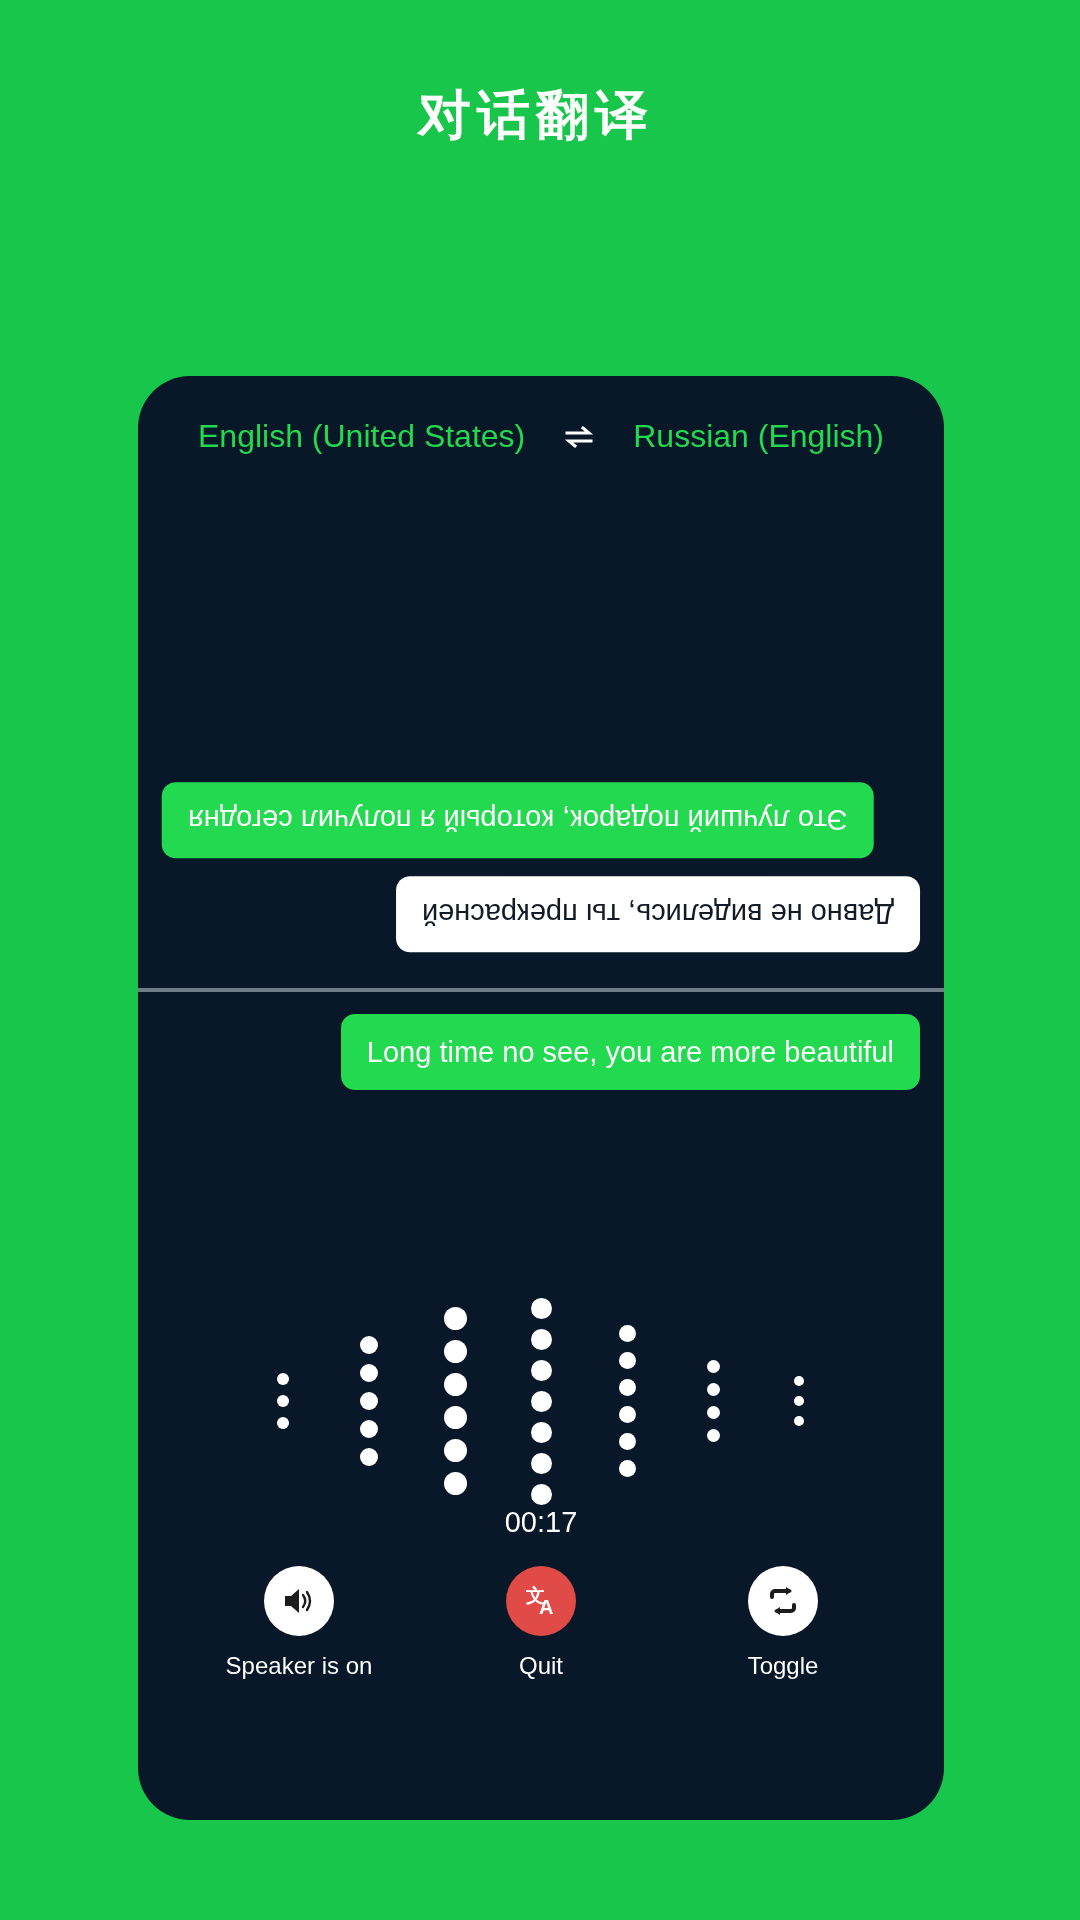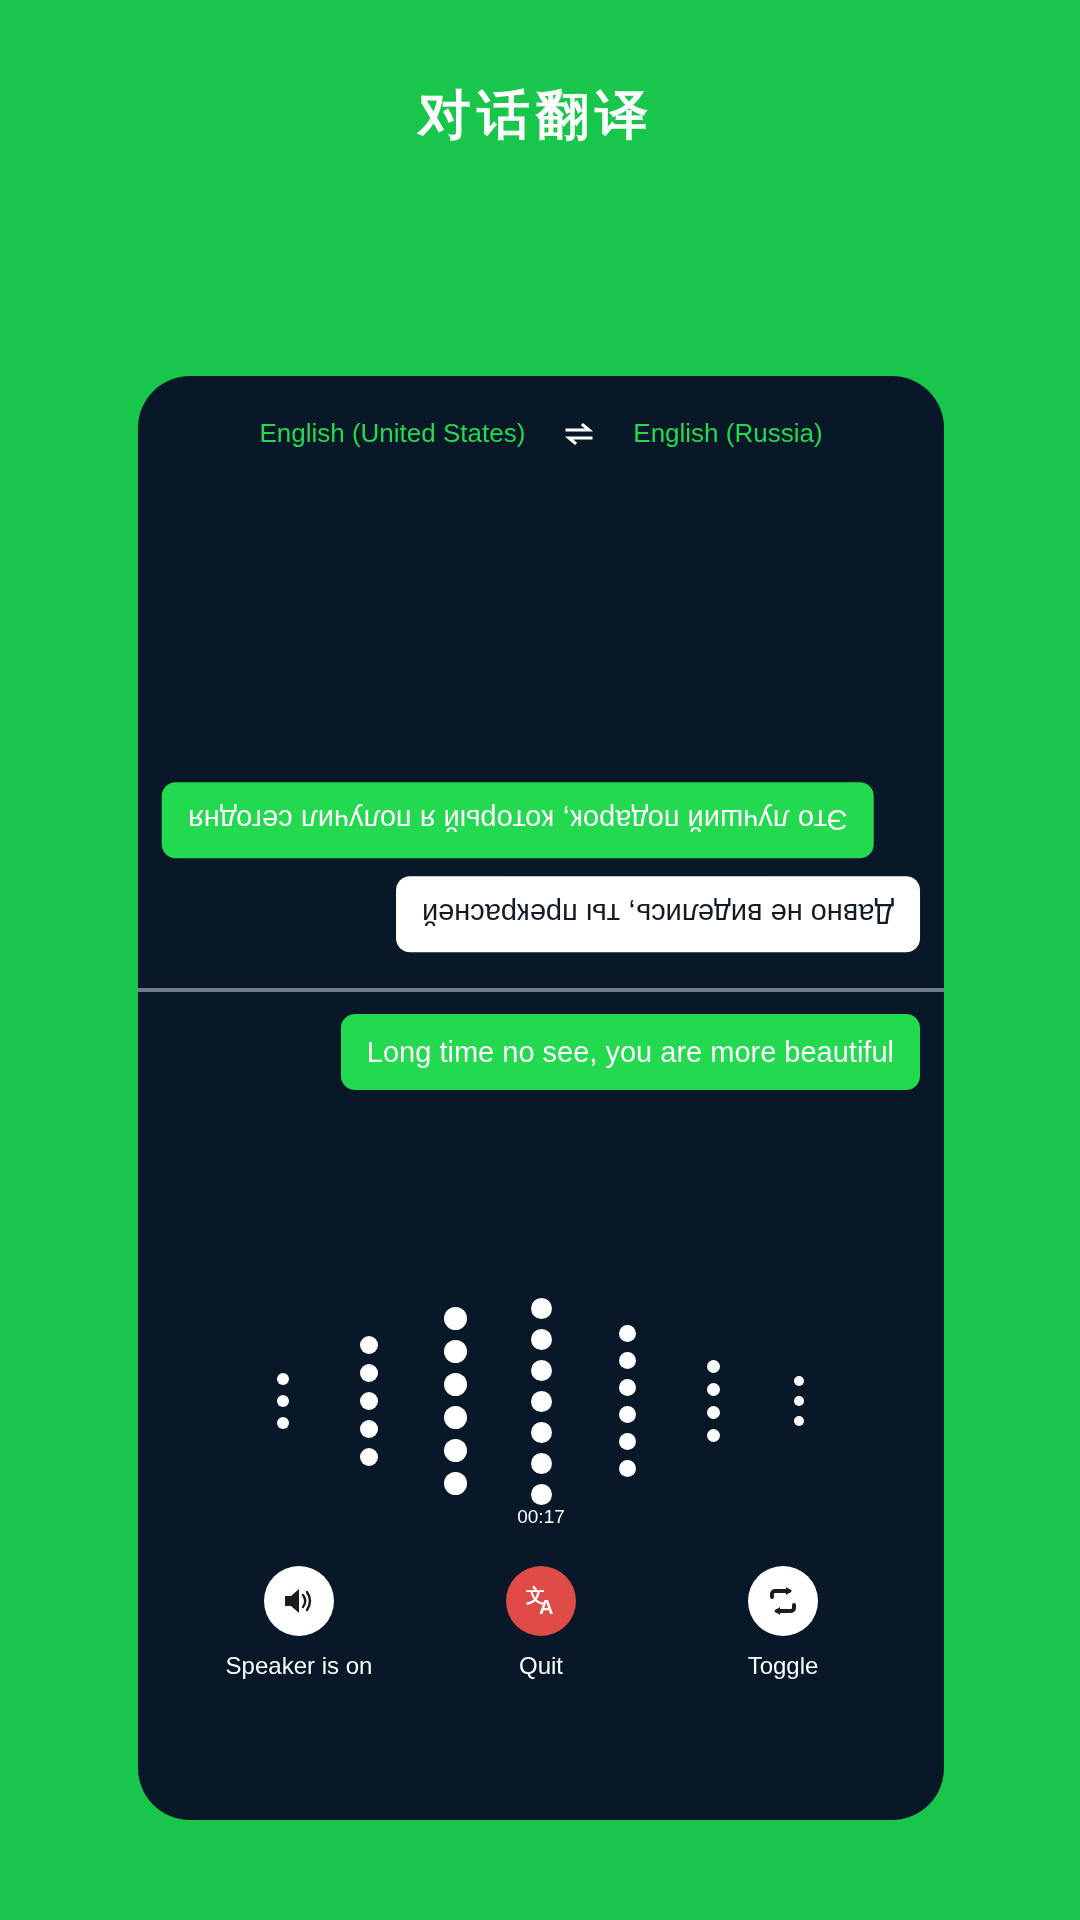--- a/index.html
+++ b/index.html
@@ -29,21 +29,21 @@
   }
 
   
   .lang-bar{
     position:absolute; top:42px; left:0; width:100%;
     display:flex; align-items:center; justify-content:center;
     gap:34px;
     padding:0 22px;
   }
   .lang-label{
-    font-size:26px; color:#22d94f; white-space:nowrap;
+    font-size:32px; color:#22d94f; white-space:nowrap;
   }
   .swap-icon{
     color:#ffffff; font-size:30px; line-height:1;
     display:flex; align-items:center; justify-content:center;
     width:40px;
   }
   .swap-icon svg{ display:block; }
 
   
   .pane-top{
@@ -96,21 +96,21 @@
     align-items:center; justify-content:center;
   }
   .wave-dot{
     background:#ffffff; border-radius:50%;
     margin:5px 0;
   }
 
   
   .timer{
     position:absolute; left:0; top:1130px; width:100%;
-    text-align:center; color:#ffffff; font-size:19px;
+    text-align:center; color:#ffffff; font-size:29px;
   }
 
   
   .controls{
     position:absolute; left:0; top:1190px; width:100%;
     display:flex; justify-content:space-around; align-items:flex-start;
     padding:0 40px;
   }
   .ctrl{
     display:flex; flex-direction:column; align-items:center; gap:16px;
@@ -137,21 +137,21 @@
   <div class="phone-card">
 
     <div class="lang-bar">
       <span class="lang-label">English (United States)</span>
       <span class="swap-icon">
         <svg width="30" height="26" viewBox="0 0 30 26" fill="none">
           <path d="M3 9 H24 M19 4 L25 9 L19 9" stroke="#ffffff" stroke-width="3" stroke-linecap="square" fill="none"></path>
           <path d="M27 17 H6 M11 22 L5 17 L11 17" stroke="#ffffff" stroke-width="3" stroke-linecap="square" fill="none"></path>
         </svg>
       </span>
-      <span class="lang-label">English (Russia)</span>
+      <span class="lang-label">Russian (English)</span>
     </div>
 
     <div class="pane-top">
       <div class="row left">
         <div class="bubble green flipped">Это лучший подарок, который я получил сегодня</div>
       </div>
       <div class="row right">
         <div class="bubble white flipped">Давно не виделись, ты прекрасней</div>
       </div>
     </div>

